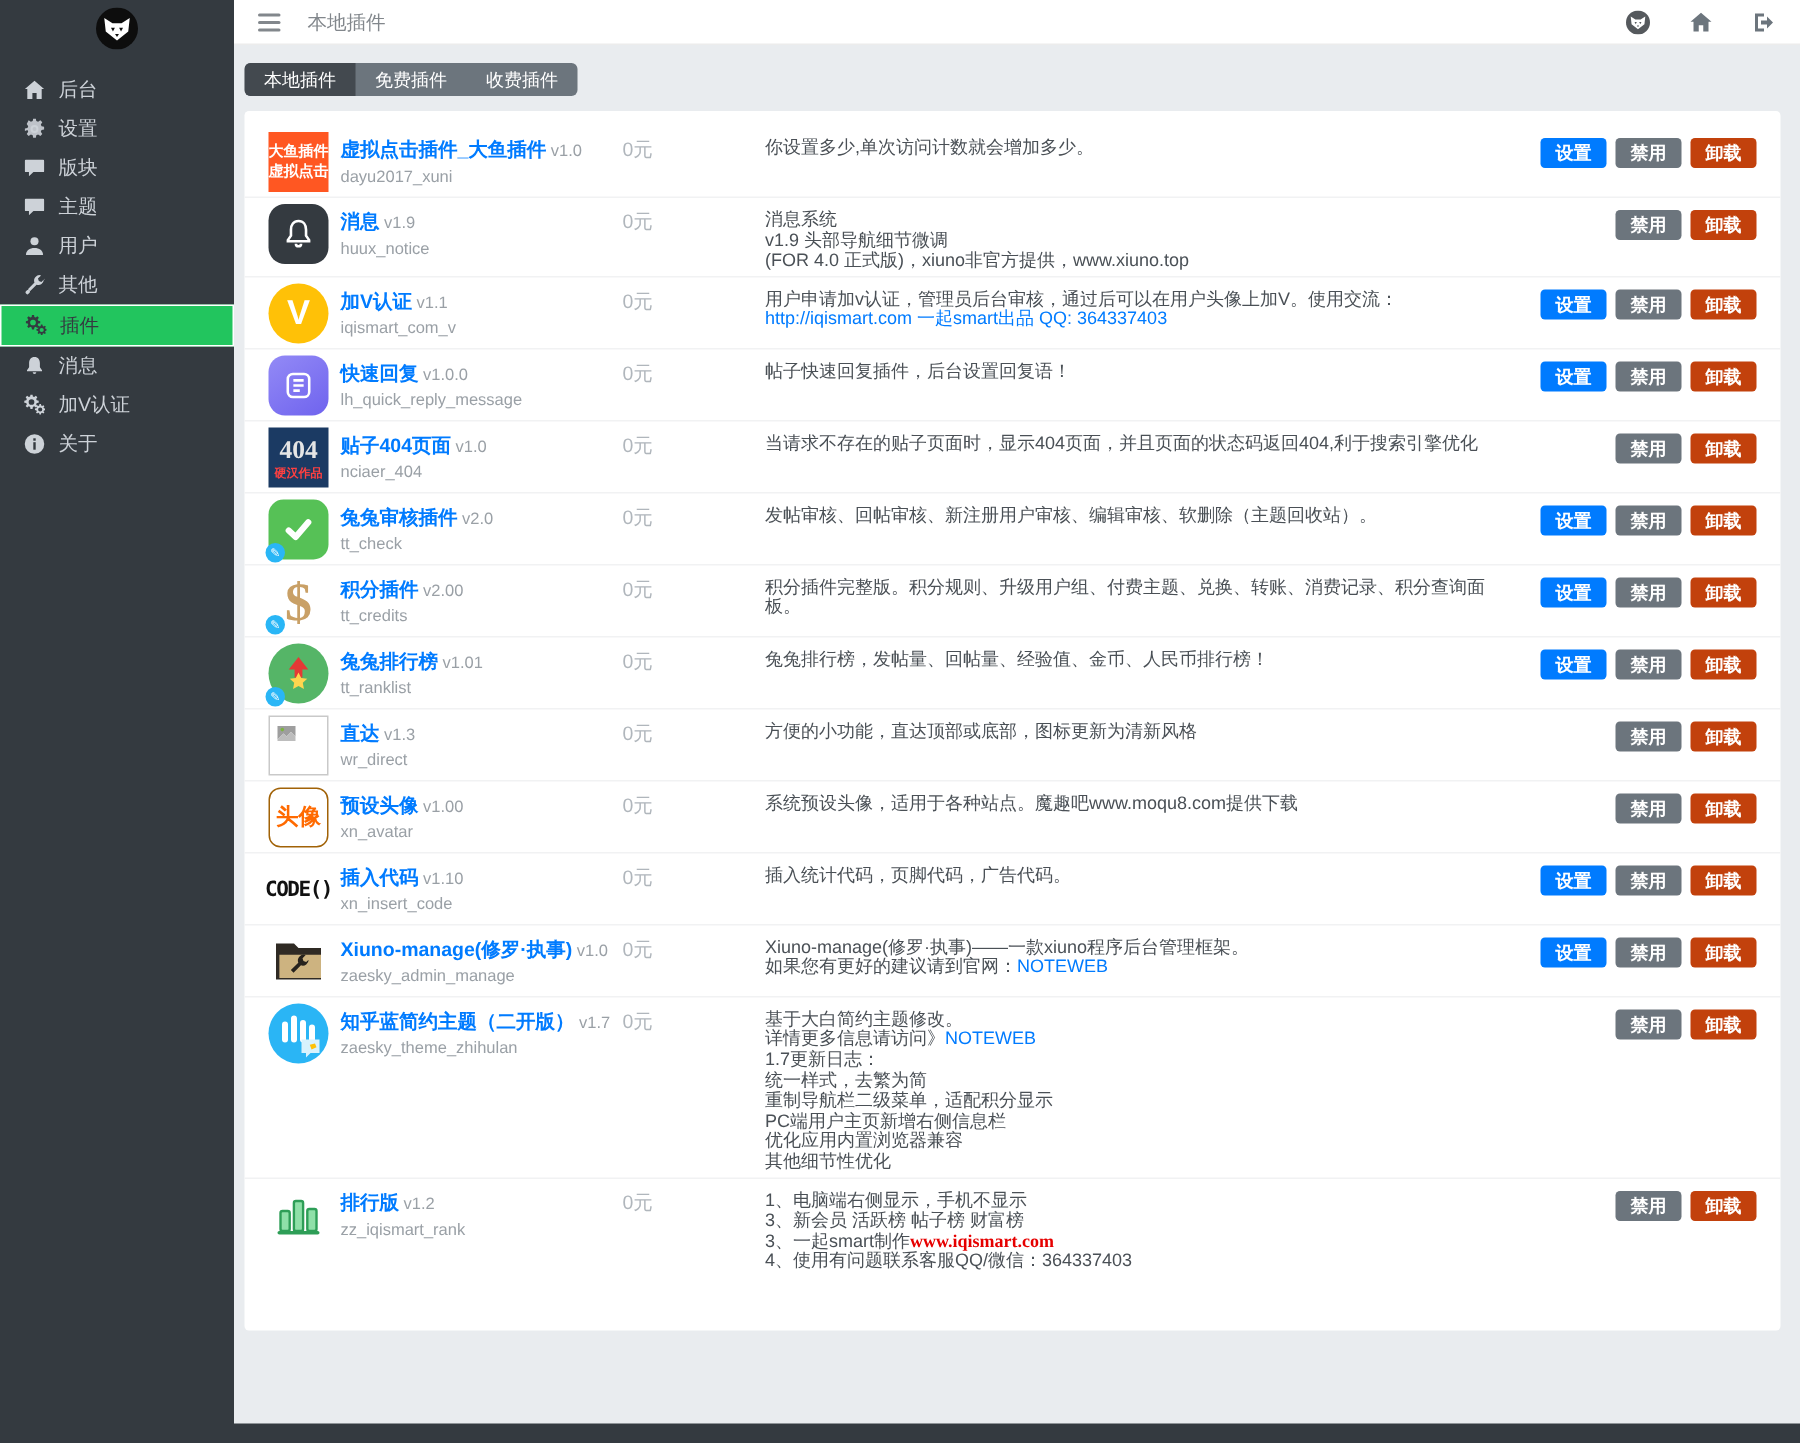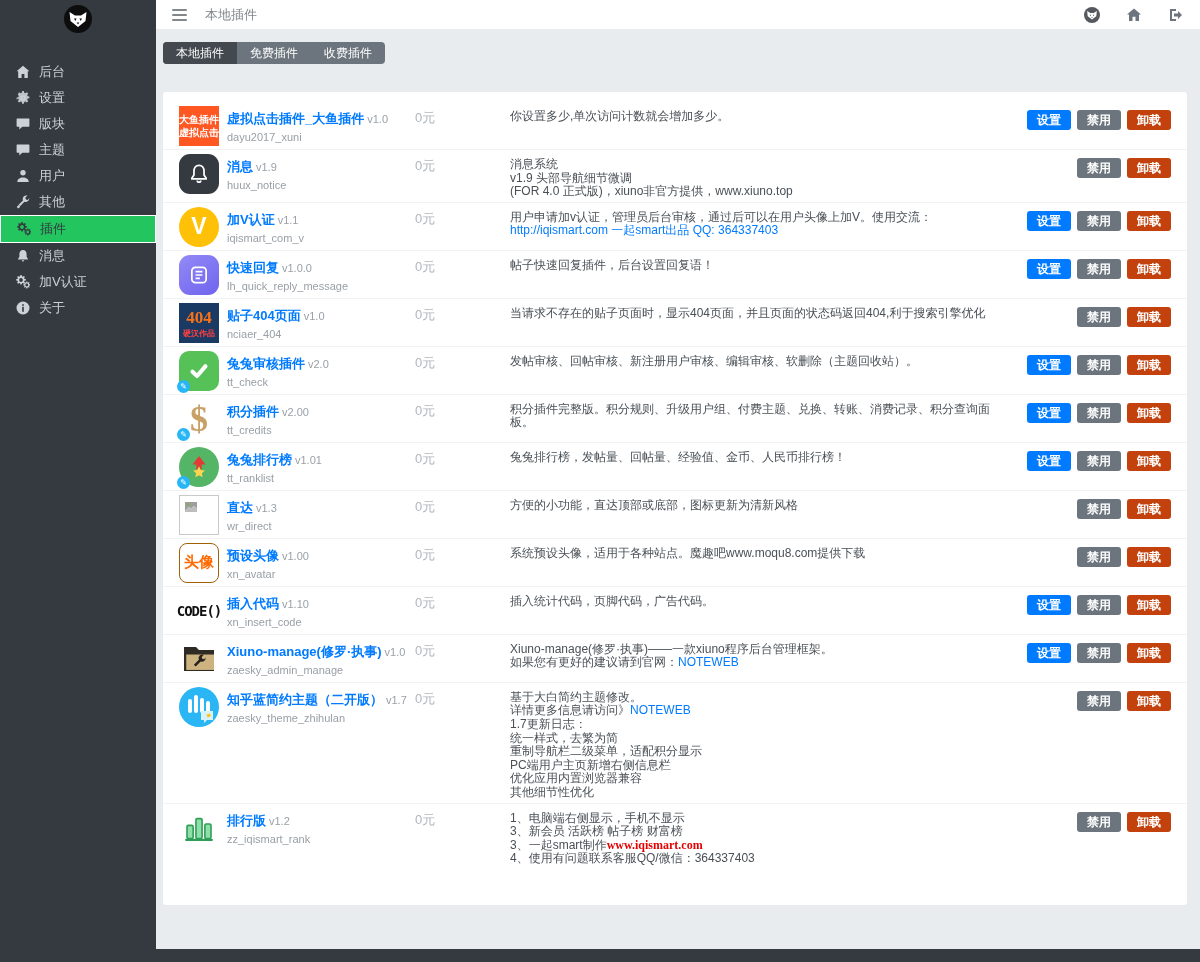--- a/index.html
+++ b/index.html
@@ -2,42 +2,42 @@
 <html><head>
 <meta charset="utf-8">
 <style>
   * { box-sizing: border-box; margin: 0; padding: 0; }
   html,body { width:1200px; height:962px; overflow:hidden; }
   body { font-family:"Liberation Sans","DejaVu Sans",sans-serif; background:#e9ecef; position:relative; }
 
   
   .sidebar { position:absolute; left:0; top:0; width:156px; height:962px; background:#343a40; z-index:5; }
   .logo-wrap { display:flex; justify-content:center; padding:5px 0 6px; }
-  .menu { margin-top:20px; }
+  .menu { margin-top:8px; }
   .menu-item { display:flex; align-items:center; gap:9px; padding:5px 15px; color:#cdd2d8; font-size:13px; cursor:pointer; line-height:16px; }
   .menu-item.active { background:#22c55e; color:#343a40; border:1px solid #fff; }
   .menu-item .micon { width:15px; height:15px; display:inline-flex; align-items:center; justify-content:center; flex:none; font-size:13px; }
   .menu-item .micon svg { width:14px; height:14px; fill:currentColor; }
 
   
   .topbar { position:absolute; left:156px; top:0; width:1044px; height:30px; background:#fff; display:flex; align-items:center; padding:0 16px; color:#82878c; border-bottom:1px solid #ececec; }
   .burger { width:15px; display:flex; flex-direction:column; gap:3px; cursor:pointer; margin-right:18px; }
   .burger i { display:block; height:2px; background:#82878c; border-radius:1px; }
   .topbar-title { font-size:13px; color:#82878c; }
   .topbar-right { margin-left:auto; display:flex; align-items:center; gap:26px; }
   .tb-ic { cursor:pointer; display:inline-flex; color:#6c757d; }
   .tb-ic svg { width:16px; height:16px; fill:currentColor; }
 
   
   .content { position:absolute; left:156px; top:30px; width:1044px; height:919px; padding:12px 13px 0 7px; }
   .tabs { display:inline-flex; background:#6c757d; border-radius:4px; overflow:hidden; }
   .tab { color:#fff; font-size:12px; padding:4px 13px; cursor:pointer; line-height:14px; }
   .tab.active { background:#43494f; }
 
-  .card { background:#fff; border-radius:3px; margin-top:28px; padding:10px 0 36px; }
+  .card { background:#fff; border-radius:3px; margin-top:10px; padding:10px 0 36px; }
 
   .prow { display:flex; align-items:flex-start; padding:4px 16px 3px; border-bottom:1px solid #f1f2f3; }
   .prow:last-child { border-bottom:none; }
   .picon { width:40px; height:40px; flex:none; margin-right:8px; position:relative; display:flex; align-items:center; justify-content:center; }
   .ncell { width:188px; flex:none; padding-top:3px; }
   .pname { color:#007bff; font-size:13px; font-weight:bold; text-decoration:none; cursor:pointer; }
   .pver { color:#9aa0a6; font-size:11px; font-weight:normal; margin-left:3px; }
   .pid { color:#9aa0a6; font-size:11px; margin-top:3px; }
   .pricecell { width:95px; flex:none; color:#b0b6bc; font-size:13px; padding-top:3px; }
   .desccell { flex:1; padding:4px 14px 0 0; font-size:12px; color:#4a5056; line-height:13.6px; }
@@ -269,21 +269,21 @@
           </div>
           <div class="acell">
             <button class="btn btn-set">设置</button>
             <button class="btn btn-dis">禁用</button>
             <button class="btn btn-un">卸载</button>
           </div>
         </div>
         <div class="prow">
           <div class="picon">
             <div class="tile" style="background:#1b3a63;justify-content:flex-start;padding-top:4px;">
-              <span style="color:#f97316;font-size:17px;font-weight:bold;font-family:'Liberation Serif','DejaVu Serif',serif;line-height:22px;">404</span>
+              <span style="color:#e5e5e5;font-size:17px;font-weight:bold;font-family:'Liberation Serif','DejaVu Serif',serif;line-height:22px;">404</span>
               <span style="color:#ff4040;font-size:8px;font-weight:bold;line-height:10px;">硬汉作品</span>
             </div>
           </div>
           <div class="ncell"><a class="pname">贴子404页面<span class="pver">v1.0</span></a><div class="pid">nciaer_404</div></div>
           <div class="pricecell">0元</div>
           <div class="desccell">
             <div><span>当请求不存在的贴子页面时，显示404页面，并且页面的状态码返回404,利于搜索引擎优化</span></div>
           </div>
           <div class="acell">
             <button class="btn btn-dis">禁用</button>

